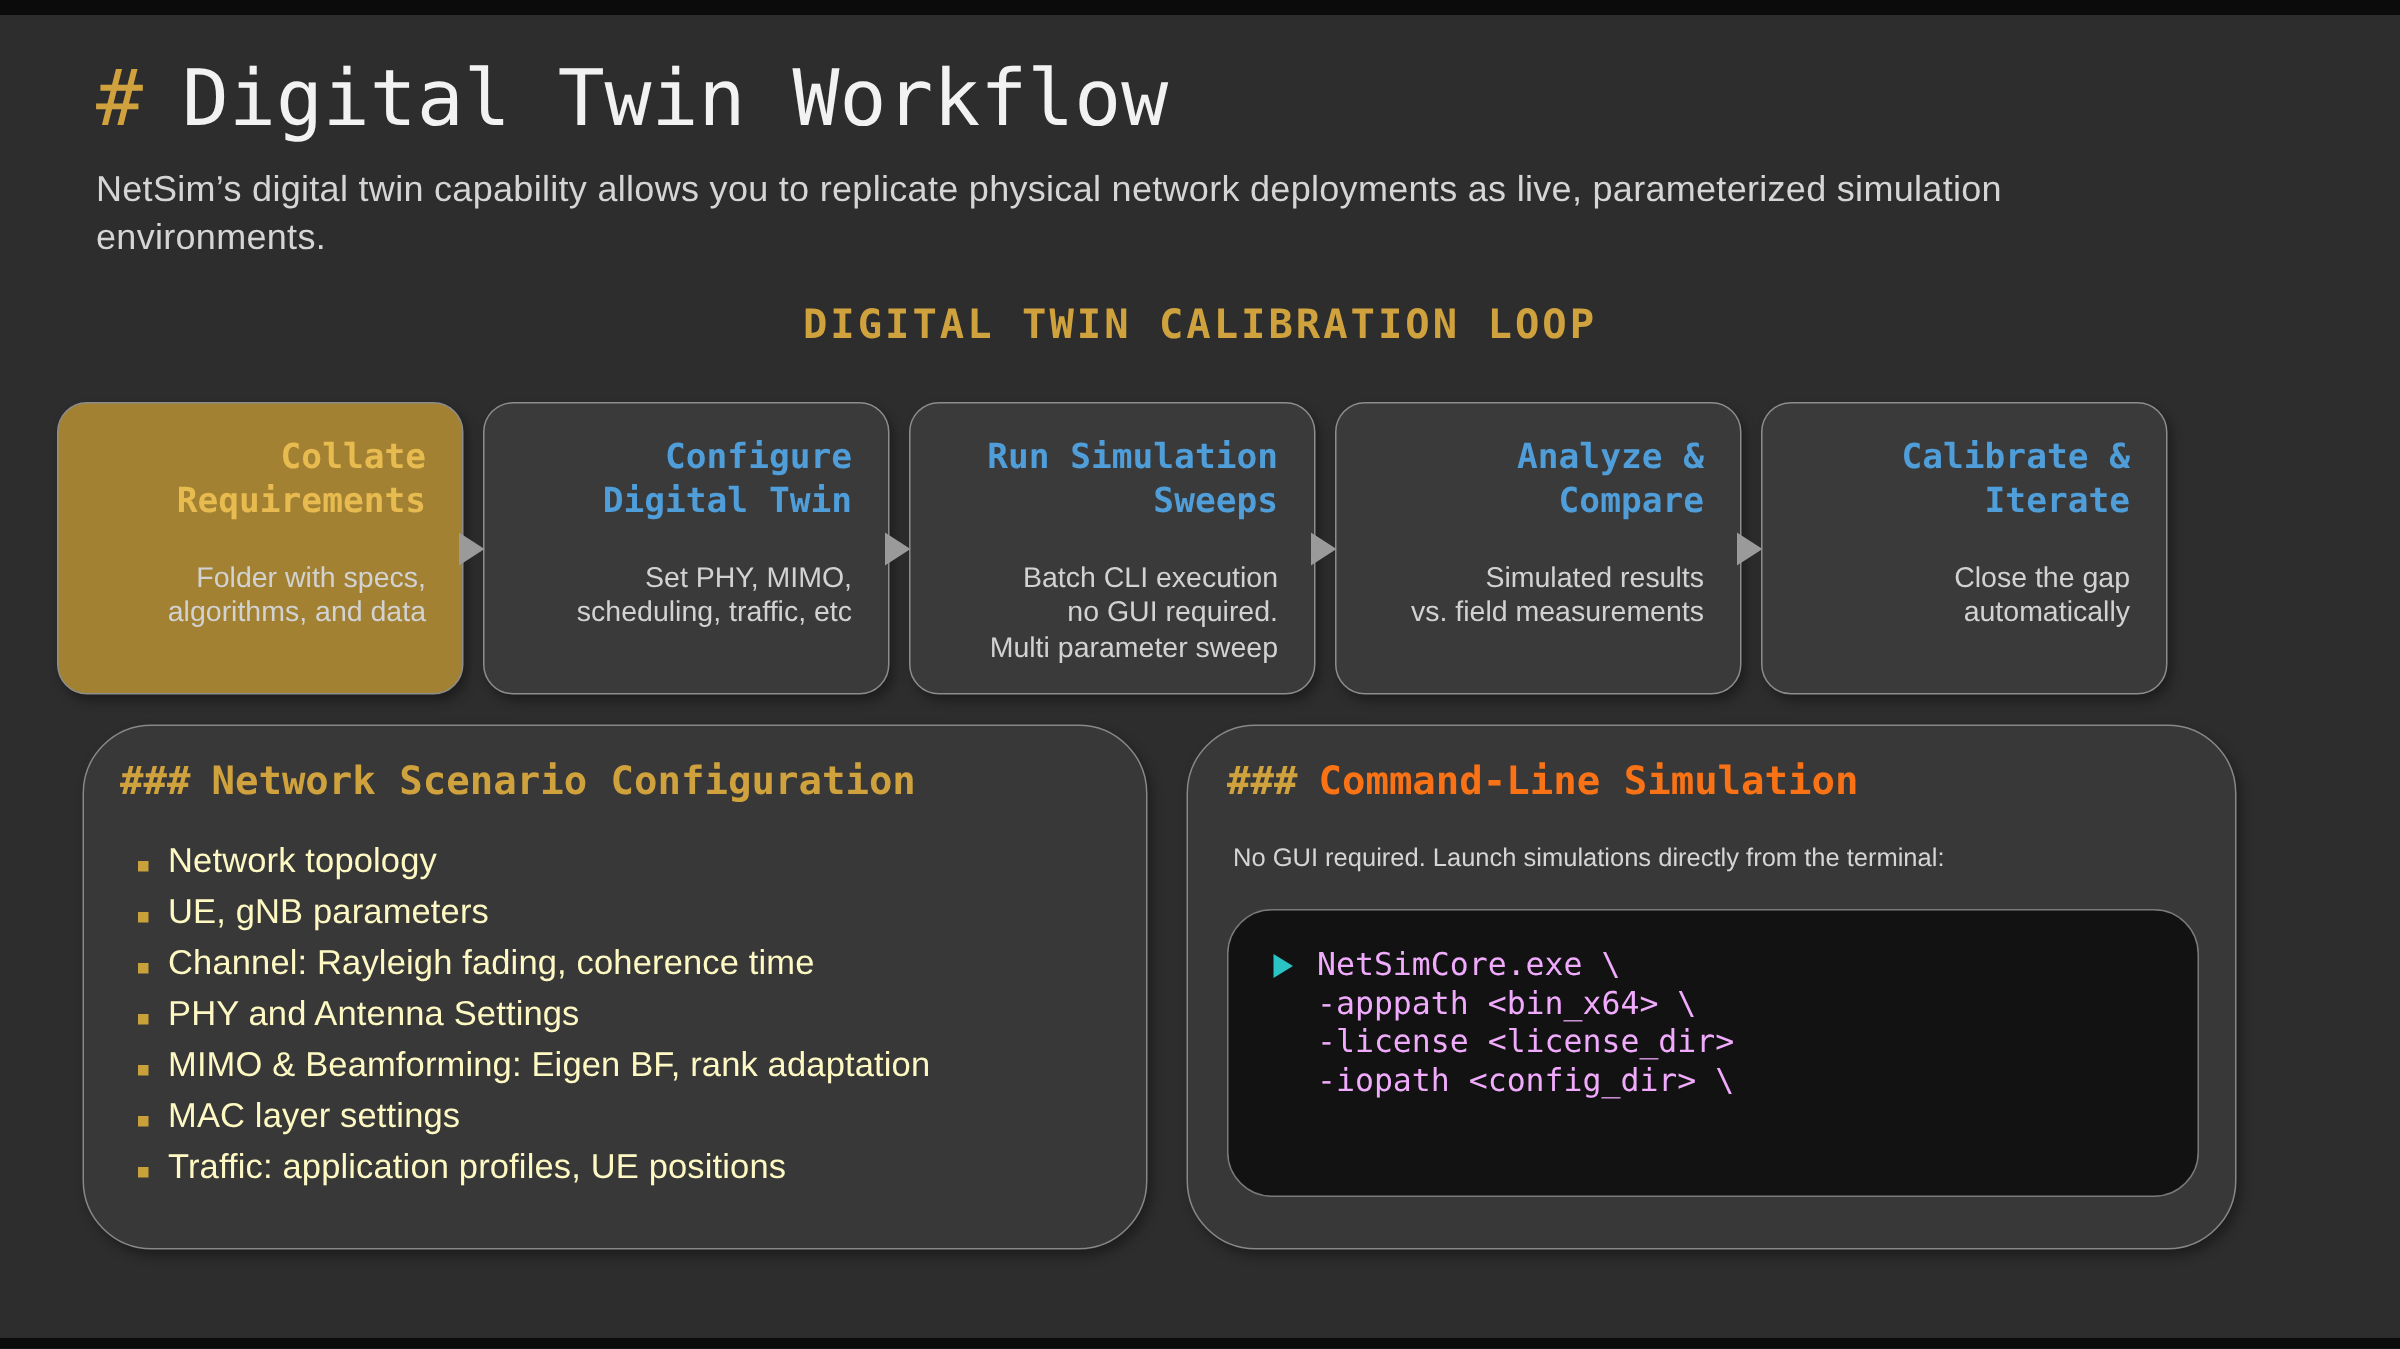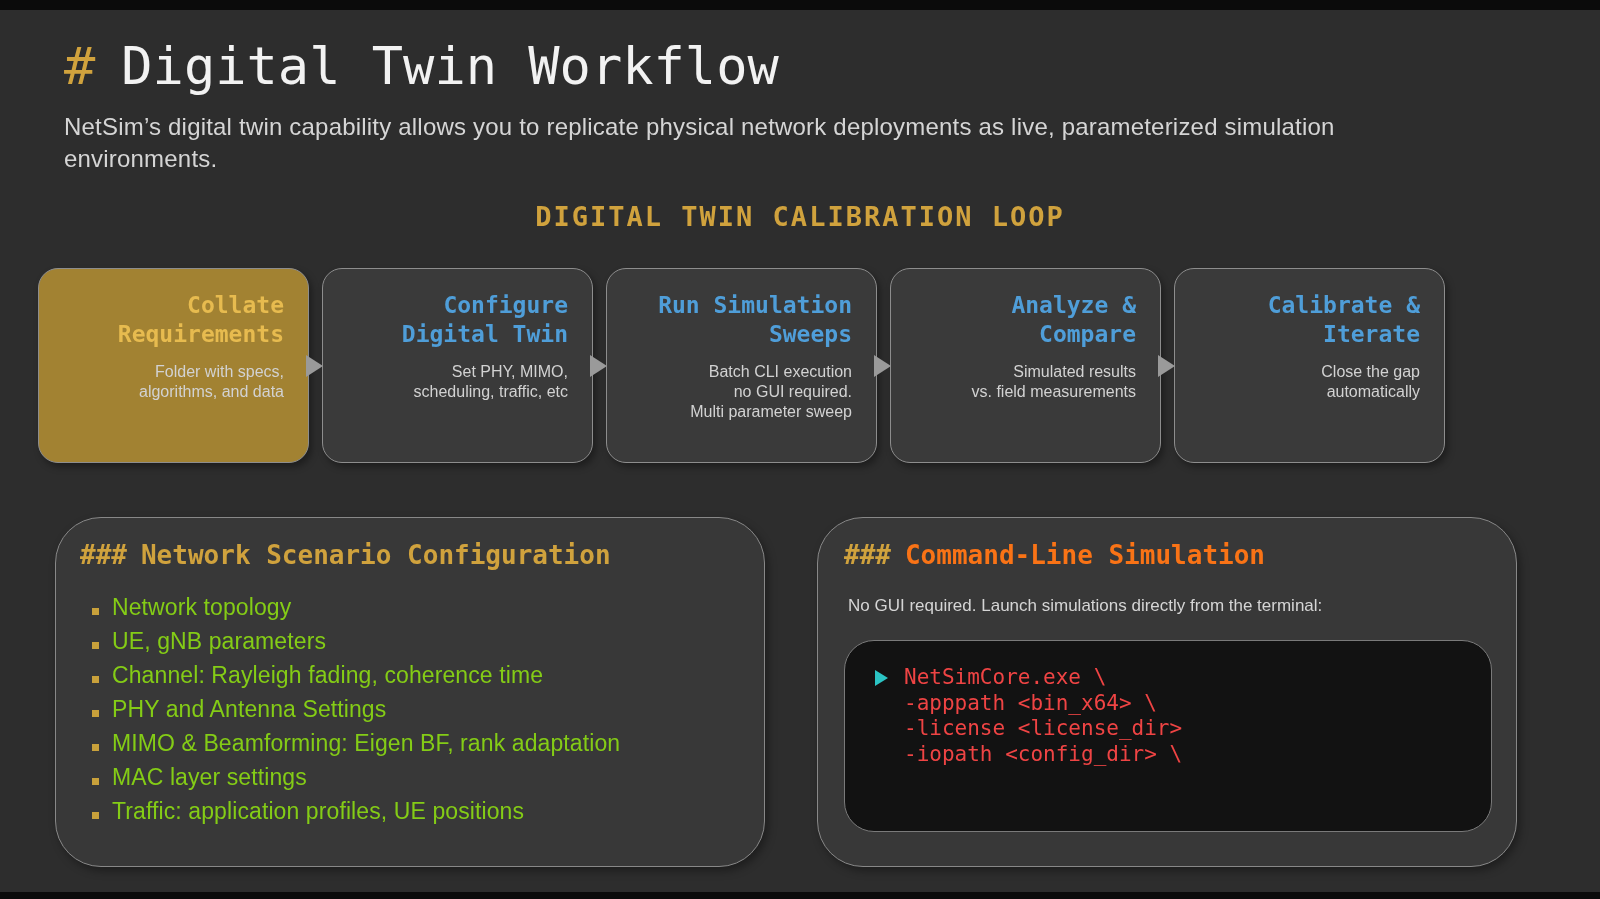--- a/index.html
+++ b/index.html
@@ -67,41 +67,41 @@
   .step-title {
     font-family: "DejaVu Sans Mono", monospace;
     font-weight: bold;
     font-size: 23px;
     line-height: 1.28;
     color: #4f9ed9;
     white-space: pre-line;
   }
   .step.highlight .step-title { color: #e7bb4f; }
   .step-body {
-    margin-top: 12px;
-    font-size: 16px;
+    margin-top: 24px;
+    font-size: 19px;
     line-height: 1.24;
     color: #d2d2d2;
     white-space: pre-line;
   }
   .arrow {
     flex: none;
     width: 0; height: 0;
     margin: 0 -1px 0 -3px;
     border-top: 11px solid transparent;
     border-bottom: 11px solid transparent;
     border-left: 17px solid #9a9a9a;
     z-index: 2;
   }
 
   
   .panels {
-    margin: 54px 55px 0 55px;
+    margin: 20px 55px 0 55px;
     display: flex;
-    gap: 52px;
+    gap: 26px;
   }
   .panel {
     background: #383838;
     border: 1px solid #888888;
     border-radius: 46px;
     box-shadow: 3px 4px 8px rgba(0,0,0,0.35);
     height: 350px;
   }
   .panel.left  { width: 710px; padding: 22px 30px 0 24px; }
   .panel.right { width: 700px; padding: 22px 26px 0 26px; }
@@ -118,40 +118,40 @@
   .bullets { margin-top: 24px; padding-left: 12px; }
   .bullet { display: flex; align-items: baseline; height: 34px; }
   .bullet .marker {
     flex: none;
     width: 7px; height: 7px;
     background: #c9a13b;
     margin-right: 13px;
     align-self: center;
     margin-top: 1px;
   }
-  .bullet-text { font-size: 23px; color: #84cc16; letter-spacing: 0.1px; }
+  .bullet-text { font-size: 23px; color: #fef9c3; letter-spacing: 0.1px; }
 
   .panel-intro {
     margin-top: 26px;
     padding-left: 4px;
     font-size: 17px;
     color: #d5d5d5;
   }
   .code-block {
     margin-top: 24px;
     width: 648px;
     height: 192px;
     background: #121212;
     border: 1px solid #7a7a7a;
     border-radius: 30px;
     padding: 24px 30px;
     font-family: "DejaVu Sans Mono", monospace;
     font-size: 21px;
     line-height: 25.5px;
-    color: #ef4444;
+    color: #f0abfc;
   }
   .code-line { display: flex; align-items: center; white-space: pre; }
   .code-line.cont { padding-left: 29px; }
   .play {
     flex: none;
     width: 0; height: 0;
     border-top: 8px solid transparent;
     border-bottom: 8px solid transparent;
     border-left: 13px solid #2bc4c4;
     margin-right: 16px;

